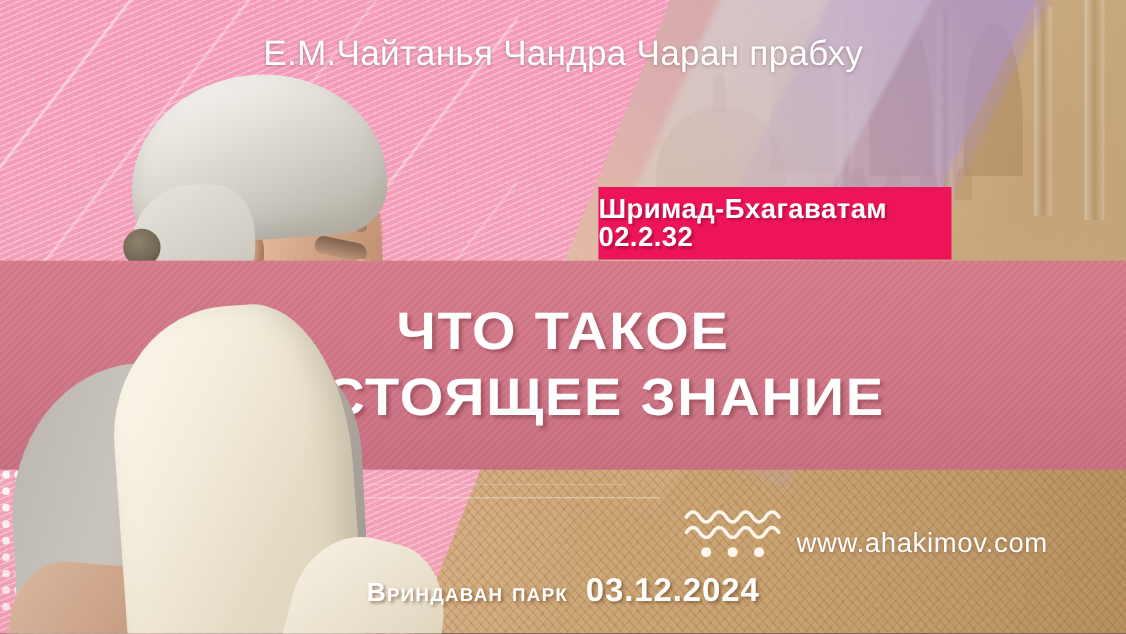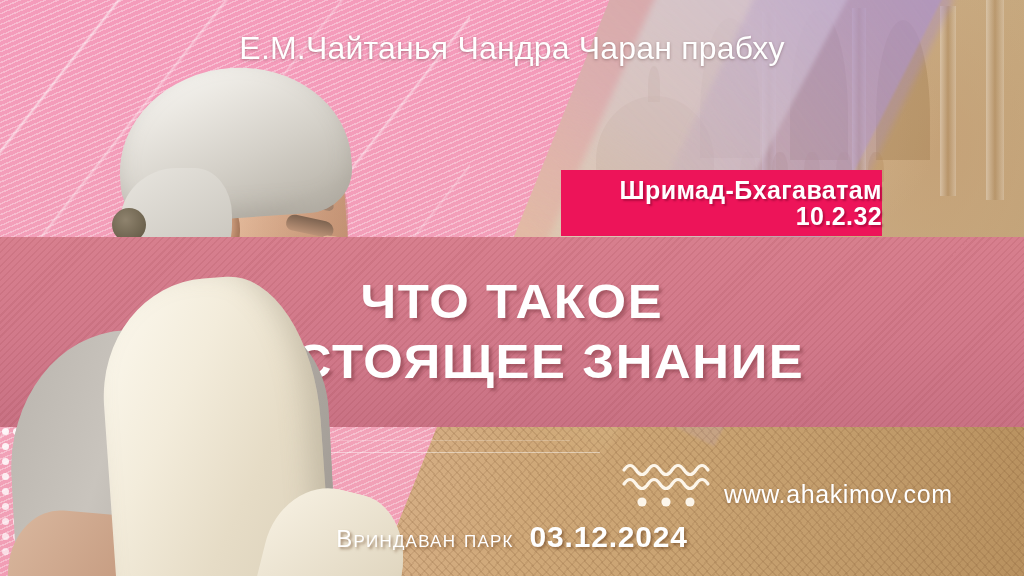--- a/index.html
+++ b/index.html
@@ -277,26 +277,26 @@
     font-size: 32px;
     font-weight: 400;
     letter-spacing: .2px;
     text-shadow: 0 1px 3px rgba(90,60,60,.45);
     white-space: nowrap;
   }
 
   
   .verse-badge {
     position: absolute;
-    left: 561px; top: 170px;
+    left: 544px; top: 170px;
     width: 321px; height: 66px;
     background: #ed1459;
     display: flex;
     flex-direction: column;
-    align-items: flex-end;
+    align-items: flex-start;
     justify-content: center;
     line-height: 1.05;
   }
   .verse-badge span {
     color: #ffffff;
     font-size: 25px;
     font-weight: bold;
     letter-spacing: .4px;
     text-shadow: 2px 2px 2px rgba(120,0,40,.45);
   }
@@ -350,21 +350,21 @@
     left: 0; right: 0; top: 520px;
     display: flex;
     align-items: baseline;
     justify-content: center;
     gap: 16px;
     white-space: nowrap;
   }
   .footer-place {
     color: #ffffff;
     font-size: 24px;
-    font-weight: normal;
+    font-weight: bold;
     font-variant: small-caps;
     letter-spacing: 1.2px;
     text-shadow: 2px 2px 3px rgba(100,60,30,.55);
   }
   .footer-date {
     color: #ffffff;
     font-size: 30px;
     font-weight: bold;
     letter-spacing: .8px;
     text-shadow: 2px 2px 3px rgba(100,60,30,.55);
@@ -507,21 +507,21 @@
     <div class="p-shoulder"></div>
     <div class="p-arm"></div>
     <div class="p-shawl"></div>
     <div class="p-shawl-arm"></div>
   </div>
 
   <div class="speaker-name">Е.М.Чайтанья Чандра Чаран прабху</div>
 
   <div class="verse-badge">
     <span>Шримад-Бхагаватам</span>
-    <span>10.2.32</span>
+    <span>02.2.32</span>
   </div>
 
   <div class="ornament">
     <svg width="92" height="52" viewBox="0 0 92 52">
       <path d="M4 12 q6 -9 12 0 t12 0 t12 0 t12 0 t12 0 t12 0 t12 0" fill="none" stroke="#fdf6ea" stroke-width="3.2" stroke-linecap="round"></path>
       <path d="M4 26 q6 -9 12 0 t12 0 t12 0 t12 0 t12 0 t12 0 t12 0" fill="none" stroke="#fdf6ea" stroke-width="3.2" stroke-linecap="round"></path>
       <circle cx="22" cy="44" r="4.6" fill="#fdf6ea"></circle>
       <circle cx="46" cy="44" r="4.6" fill="#fdf6ea"></circle>
       <circle cx="70" cy="44" r="4.6" fill="#fdf6ea"></circle>
     </svg>

